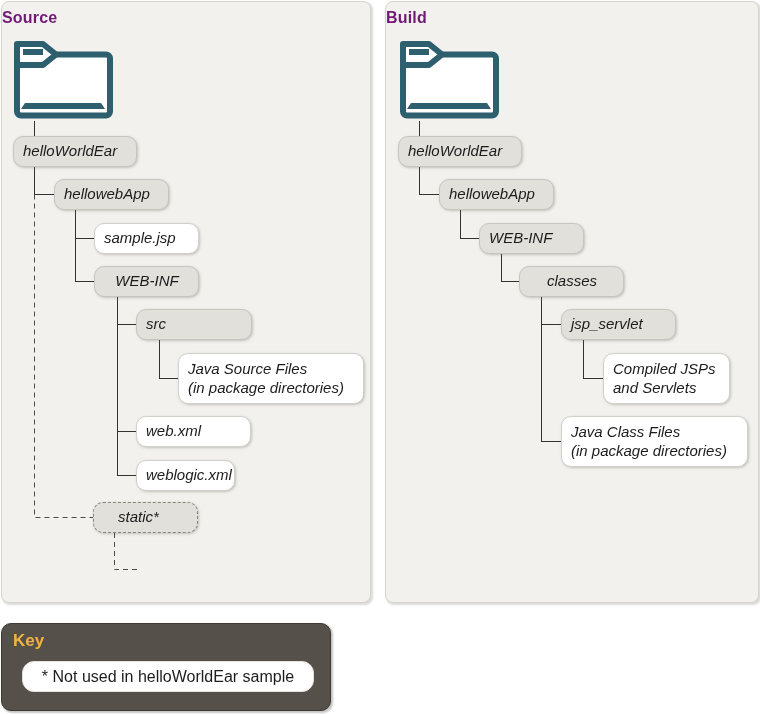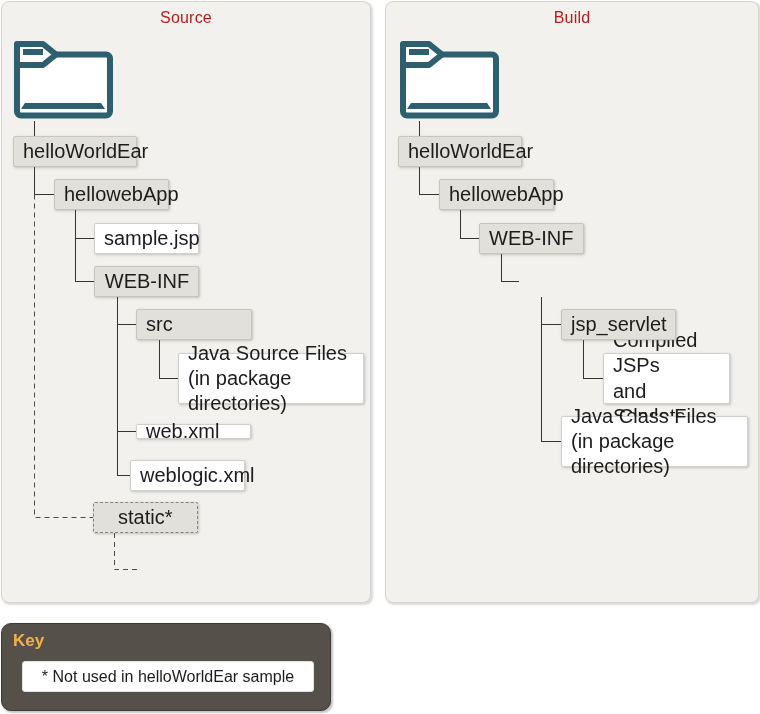--- a/index.html
+++ b/index.html
@@ -6,45 +6,46 @@
   #screen{
     position:relative;width:760px;height:714px;background:#ffffff;overflow:hidden;
     font-family:"Liberation Sans","DejaVu Sans",sans-serif;color:#1c1c1c;
   }
   .panel{
     position:absolute;box-sizing:border-box;background:#f2f1ee;
     border:1px solid #d6d4cf;border-radius:8px;
     box-shadow:1.5px 1.5px 2px rgba(60,58,52,.18);
   }
   .panel-title{
-    position:absolute;top:7px;left:0;right:0;text-align:center;
-    font-size:16px;font-weight:normal;color:#b91c1c;letter-spacing:.2px;
+    position:absolute;top:7px;left:0;right:0;text-align:left;
+    font-size:16px;font-weight:bold;color:#701a75;letter-spacing:.2px;
   }
   .connectors{position:absolute;left:0;top:0;}
   .node{
     position:absolute;box-sizing:border-box;display:flex;align-items:center;
-    background:#ffffff;border:1px solid #d2d0ca;border-radius:2px;
-    padding:0 8px 0 9px;font-size:20px;line-height:1.26;white-space:pre-line;
+    background:#ffffff;border:1px solid #d2d0ca;border-radius:10px;
+    padding:0 8px 0 9px;font-size:15px;line-height:1.26;white-space:pre-line;
     box-shadow:1px 1px 2.5px rgba(110,105,95,.35);
+    font-style:italic;
   }
   .node.gray{background:#e1e0db;border-color:#c7c5bf;}
   .node.center{justify-content:center;}
   .node.dashed{border:1px dashed #85837b;padding-left:24px;}
   .folder{position:absolute;}
   #key-panel{
     position:absolute;box-sizing:border-box;background:#56504a;
     border:1px solid #3e3933;border-radius:10px;
     box-shadow:1.5px 1.5px 2px rgba(60,58,52,.3);
   }
   #key-title{
     position:absolute;left:11px;top:7px;font-size:17px;font-weight:bold;color:#f2b345;
   }
   #key-note{
     position:absolute;left:20px;top:37px;width:292px;height:31px;box-sizing:border-box;
-    background:#ffffff;border:1px solid #e6e3de;border-radius:3px;
+    background:#ffffff;border:1px solid #e6e3de;border-radius:12px;
     display:flex;align-items:center;justify-content:center;
     font-size:16px;color:#1c1c1c;
   }
 </style>
 </head>
 <body>
 
 <div id="screen">
 
   <div class="panel" id="source-panel" style="left:1px;top:1px;width:370px;height:602px;">
@@ -76,22 +77,22 @@
       <path d="M13 64 L89 64 L93 70 L9 70 Z" fill="#2d5f6e"></path>
     </svg>
 
     <div class="node gray" style="left:11px;top:134px;width:124px;height:31px;">helloWorldEar</div>
     <div class="node gray" style="left:52px;top:177px;width:115px;height:31px;">hellowebApp</div>
     <div class="node" style="left:92px;top:221px;width:105px;height:31px;">sample.jsp</div>
     <div class="node gray center" style="left:92px;top:264px;width:105px;height:31px;">WEB-INF</div>
     <div class="node gray" style="left:134px;top:307px;width:116px;height:31px;">src</div>
     <div class="node" style="left:176px;top:351px;width:186px;height:51px;">Java Source Files
 (in package directories)</div>
-    <div class="node" style="left:134px;top:414px;width:115px;height:15px;margin-top:8px;">web.xml</div>
-    <div class="node" style="left:128px;top:458px;width:115px;height:31px;">weblogic.xml</div>
+    <div class="node" style="left:134px;top:414px;width:115px;height:31px;">web.xml</div>
+    <div class="node" style="left:134px;top:458px;width:99px;height:31px;">weblogic.xml</div>
     <div class="node gray dashed" style="left:91px;top:500px;width:105px;height:31px;">static*</div>
   </div>
 
   <div class="panel" id="build-panel" style="left:385px;top:1px;width:374px;height:602px;">
     <div class="panel-title">Build</div>
 
     <svg class="connectors" width="374" height="602" viewBox="0 0 374 602">
       <g stroke="#333" stroke-width="1" fill="none" shape-rendering="crispEdges">
         <path d="M33.5 119 V134"></path>
         <path d="M33.5 165 V192.5 H53"></path>
@@ -107,20 +108,21 @@
     <svg class="folder" style="left:12px;top:37px;" width="102" height="82" viewBox="0 0 102 82">
       <rect x="5" y="15.5" width="93" height="61" rx="4" fill="#fff" stroke="#2d5f6e" stroke-width="6"></rect>
       <path d="M5 5 H31 L44 15.5 L31 26 H5 Z" fill="#fff" stroke="#2d5f6e" stroke-width="6" stroke-linejoin="round"></path>
       <rect x="11" y="10" width="20" height="6" fill="#2d5f6e"></rect>
       <path d="M13 64 L89 64 L93 70 L9 70 Z" fill="#2d5f6e"></path>
     </svg>
 
     <div class="node gray" style="left:12px;top:134px;width:124px;height:31px;">helloWorldEar</div>
     <div class="node gray" style="left:53px;top:177px;width:115px;height:31px;">hellowebApp</div>
     <div class="node gray" style="left:93px;top:221px;width:105px;height:31px;">WEB-INF</div>
+    <div class="node gray center" style="left:133px;top:264px;width:105px;height:31px;">classes</div>
     <div class="node" style="left:217px;top:351px;width:127px;height:51px;">Compiled JSPs
 and Servlets</div>
     <div class="node gray" style="left:175px;top:307px;width:115px;height:31px;">jsp_servlet</div>
     <div class="node" style="left:175px;top:414px;width:187px;height:51px;">Java Class Files
 (in package directories)</div>
   </div>
 
   <div id="key-panel" style="left:1px;top:623px;width:330px;height:88px;">
     <div id="key-title">Key</div>
     <div id="key-note">* Not used in helloWorldEar sample</div>

